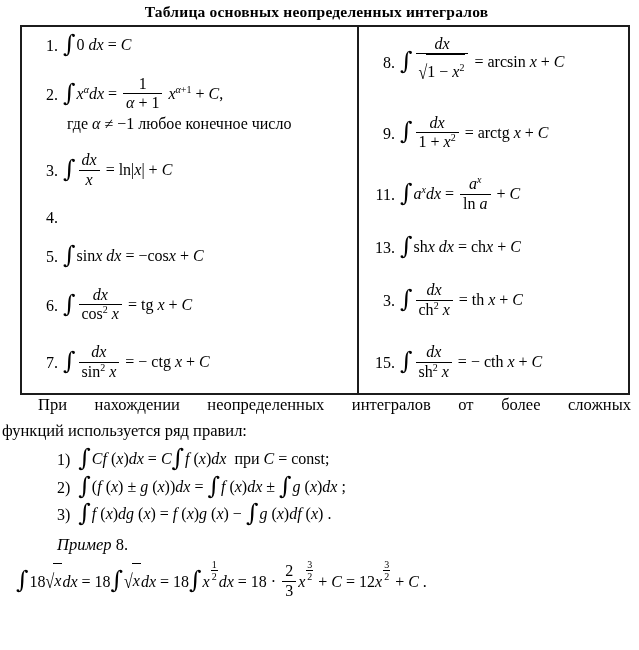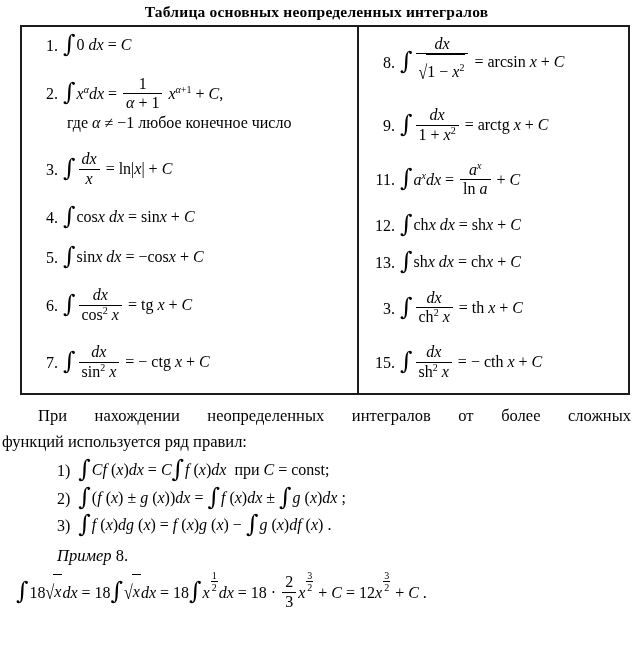--- a/index.html
+++ b/index.html
@@ -41,21 +41,21 @@
   }
   .fnum { display:block; padding:0 3px 0; border-bottom:1px solid #000; }
   .fden { display:block; padding:0 3px; }
   sup.sup { font-size:10px; line-height:1; vertical-align:6px; }
   sup.sup .frac { top:0; margin:0 1px; vertical-align:baseline; }
   sup.sup .fnum, sup.sup .fden { padding:0 1px; }
   .sqrt { display:inline-block; white-space:nowrap; }
   .rad  { display:inline-block; transform:scaleY(1.25) translateY(0.5px); margin-right:-1px; }
   .rcnt { display:inline-block; border-top:1px solid #000; padding:8px 1px; }
 
-  .para { font-size:16.5px; padding:0 2px 0 2px; margin-top:11px; }
+  .para { font-size:16.5px; padding:0 2px 0 2px; }
   .pline1 { text-align:justify; text-align-last:justify; text-indent:36px; }
   .pline2 { margin-top:6px; }
   .rules { margin:9px 0 0 57px; }
   .rule  { display:flex; align-items:center; margin-bottom:7px; }
   .rlabel{ font-size:16px; margin-right:8px; }
   .example-label { font-size:16.5px; margin:9px 0 4px 57px;font-family:Liberation Serif, serif; }
   .example-label .lab-it { font-style:italic; }
   .example-formula { margin-left:16px; }
 </style>
 </head>
@@ -81,21 +81,20 @@
         </div>
         <div class="item">
           <div class="irow">
             <span class="inum">3.</span>
             <div class="math"><span class="int">∫</span><span class="frac"><span class="fnum"><span class="it">dx</span></span><span class="fden"><span class="it">x</span></span></span><span class="rm"> = ln|</span><span class="it">x</span><span class="rm">| + </span><span class="it">C</span></div>
           </div>
         </div>
         <div class="item">
           <div class="irow">
             <span class="inum">4.</span>
-            <div class="math"><span class="int">∫</span><span class="rm">cos</span><span class="it">x dx</span><span class="rm"> = sin</span><span class="it">x</span><span class="rm"> + </span><span class="it">C</span></div>
           </div>
         </div>
         <div class="item">
           <div class="irow">
             <span class="inum">5.</span>
             <div class="math"><span class="int">∫</span><span class="rm">sin</span><span class="it">x dx</span><span class="rm"> = −cos</span><span class="it">x</span><span class="rm"> + </span><span class="it">C</span></div>
           </div>
         </div>
         <div class="item">
           <div class="irow">
@@ -120,26 +119,20 @@
         <div class="item">
           <div class="irow">
             <span class="inum">9.</span>
             <div class="math"><span class="int">∫</span><span class="frac"><span class="fnum"><span class="it">dx</span></span><span class="fden"><span class="rm">1 + </span><span class="it">x</span><sup class="sup"><span class="rm">2</span></sup></span></span><span class="rm"> = arctg </span><span class="it">x</span><span class="rm"> + </span><span class="it">C</span></div>
           </div>
         </div>
         <div class="item">
           <div class="irow">
             <span class="inum">11.</span>
             <div class="math"><span class="int">∫</span><span class="it">a</span><sup class="sup"><span class="it">x</span></sup><span class="it">dx</span><span class="rm"> = </span><span class="frac"><span class="fnum"><span class="it">a</span><sup class="sup"><span class="it">x</span></sup></span><span class="fden"><span class="rm">ln </span><span class="it">a</span></span></span><span class="rm"> + </span><span class="it">C</span></div>
-          </div>
-        </div>
-        <div class="item">
-          <div class="irow">
-            <span class="inum">12.</span>
-            <div class="math"><span class="int">∫</span><span class="rm">ch</span><span class="it">x dx</span><span class="rm"> = sh</span><span class="it">x</span><span class="rm"> + </span><span class="it">C</span></div>
           </div>
         </div>
         <div class="item">
           <div class="irow">
             <span class="inum">13.</span>
             <div class="math"><span class="int">∫</span><span class="rm">sh</span><span class="it">x dx</span><span class="rm"> = ch</span><span class="it">x</span><span class="rm"> + </span><span class="it">C</span></div>
           </div>
         </div>
         <div class="item">
           <div class="irow">

